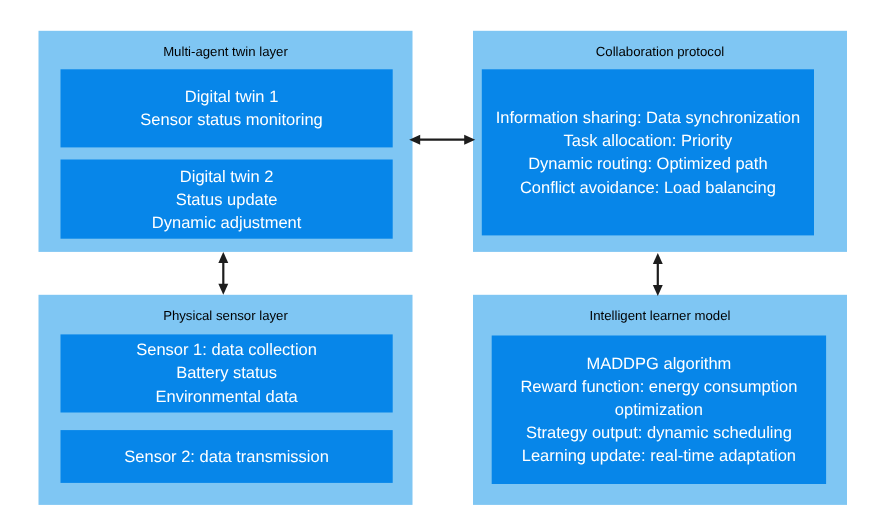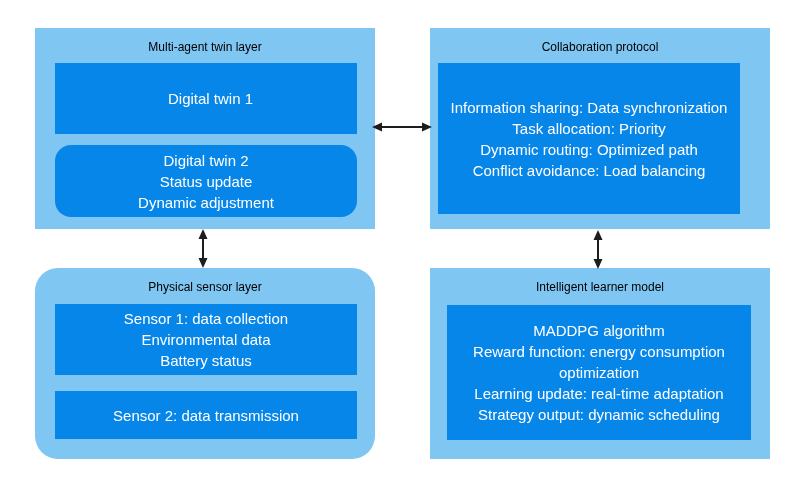--- a/index.html
+++ b/index.html
@@ -59,57 +59,58 @@
 </style>
 </head>
 <body>
 
 <div class="canvas">
 
   <div class="outer-box" style="left:35px; top:28px; width:340px; height:201px;">
     <div class="outer-title">Multi-agent twin layer</div>
     <div class="inner-box" style="left:20px; top:35px; width:302px; height:71px;padding-left:15px;">
       <div class="text-line">Digital twin 1</div>
+      <div class="text-line">Sensor status monitoring</div>
     </div>
-    <div class="inner-box" style="left:20px; top:117px; width:302px; height:72px;border-radius:16px;">
+    <div class="inner-box" style="left:20px; top:117px; width:302px; height:72px;">
       <div class="text-line">Digital twin 2</div>
       <div class="text-line">Status update</div>
       <div class="text-line">Dynamic adjustment</div>
     </div>
   </div>
 
   <div class="outer-box" style="left:430px; top:28px; width:340px; height:201px;">
     <div class="outer-title">Collaboration protocol</div>
     <div class="inner-box" style="left:8px; top:35px; width:302px; height:151px;">
       <div class="text-line">Information sharing: Data synchronization</div>
       <div class="text-line">Task allocation: Priority</div>
       <div class="text-line">Dynamic routing: Optimized path</div>
       <div class="text-line">Conflict avoidance: Load balancing</div>
     </div>
   </div>
 
-  <div class="outer-box" style="left:35px; top:268px; width:340px; height:191px;border-radius:23px;">
+  <div class="outer-box" style="left:35px; top:268px; width:340px; height:191px;">
     <div class="outer-title">Physical sensor layer</div>
     <div class="inner-box" style="left:20px; top:36px; width:302px; height:71px;">
       <div class="text-line">Sensor 1: data collection</div>
+      <div class="text-line">Battery status</div>
       <div class="text-line">Environmental data</div>
-      <div class="text-line">Battery status</div>
     </div>
     <div class="inner-box" style="left:20px; top:123px; width:302px; height:48px;">
       <div class="text-line">Sensor 2: data transmission</div>
     </div>
   </div>
 
   <div class="outer-box" style="left:430px; top:268px; width:340px; height:191px;">
     <div class="outer-title">Intelligent learner model</div>
     <div class="inner-box" style="left:17px; top:37px; width:304px; height:135px;">
       <div class="text-line">MADDPG algorithm</div>
       <div class="text-line">Reward function: energy consumption optimization</div>
+      <div class="text-line">Strategy output: dynamic scheduling</div>
       <div class="text-line">Learning update: real-time adaptation</div>
-      <div class="text-line">Strategy output: dynamic scheduling</div>
     </div>
   </div>
 
   <svg class="arrow" style="left:371px; top:119px;" width="62" height="16" viewBox="0 0 62 16">
     <line x1="9" y1="8" x2="53" y2="8"></line>
     <polygon points="1,8 11,3.5 11,12.5"></polygon>
     <polygon points="61,8 51,3.5 51,12.5"></polygon>
   </svg>
 
   <svg class="arrow" style="left:195px; top:228px;" width="16" height="41" viewBox="0 0 16 41">

